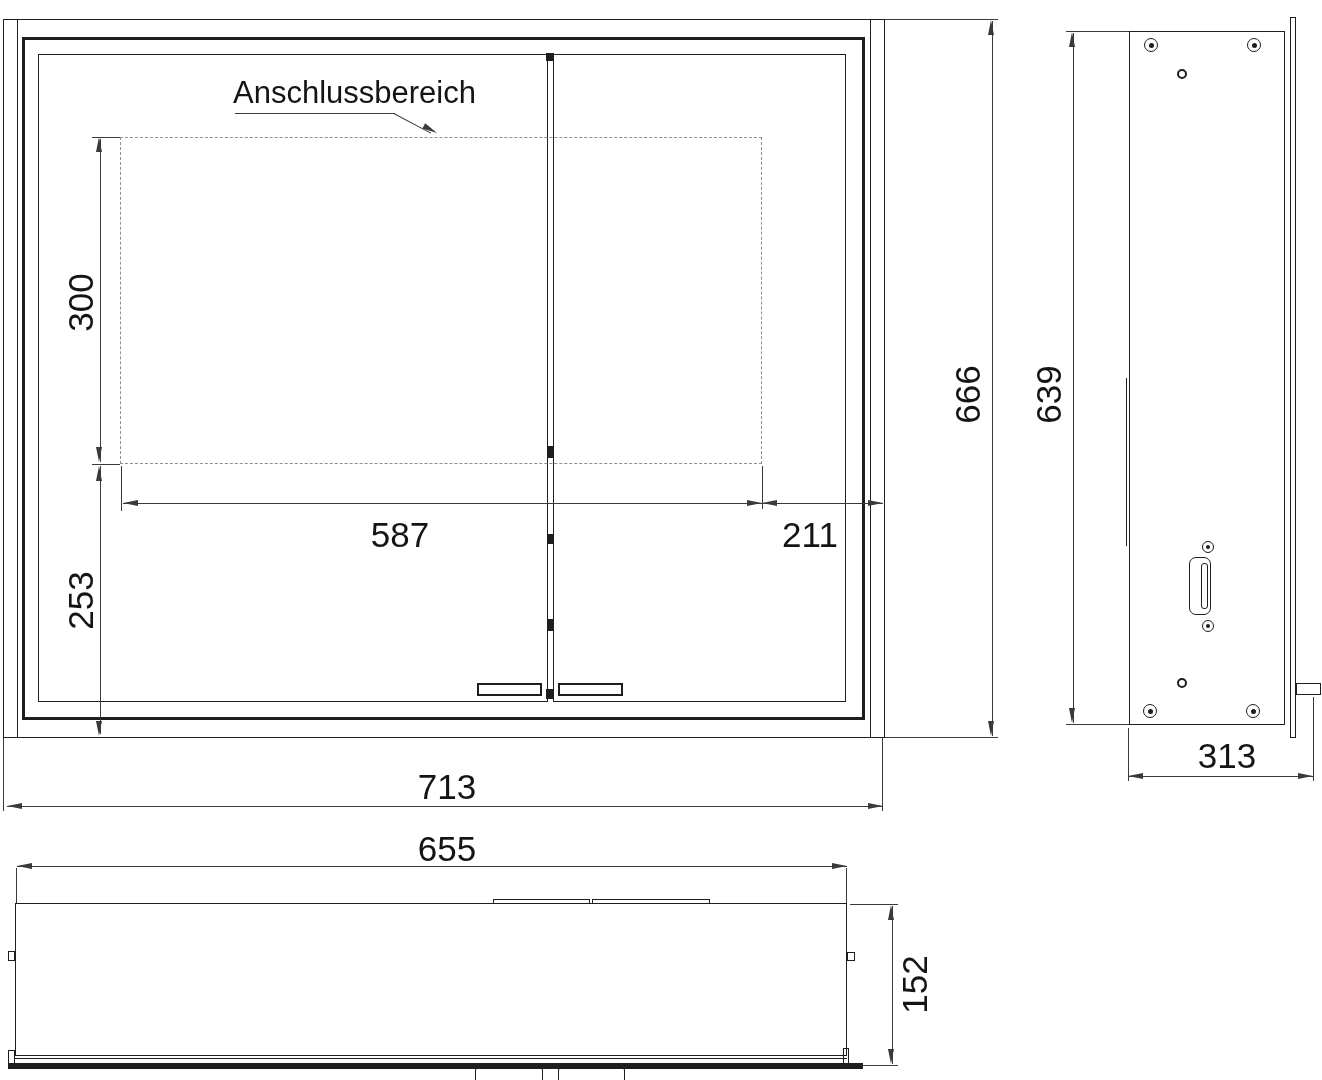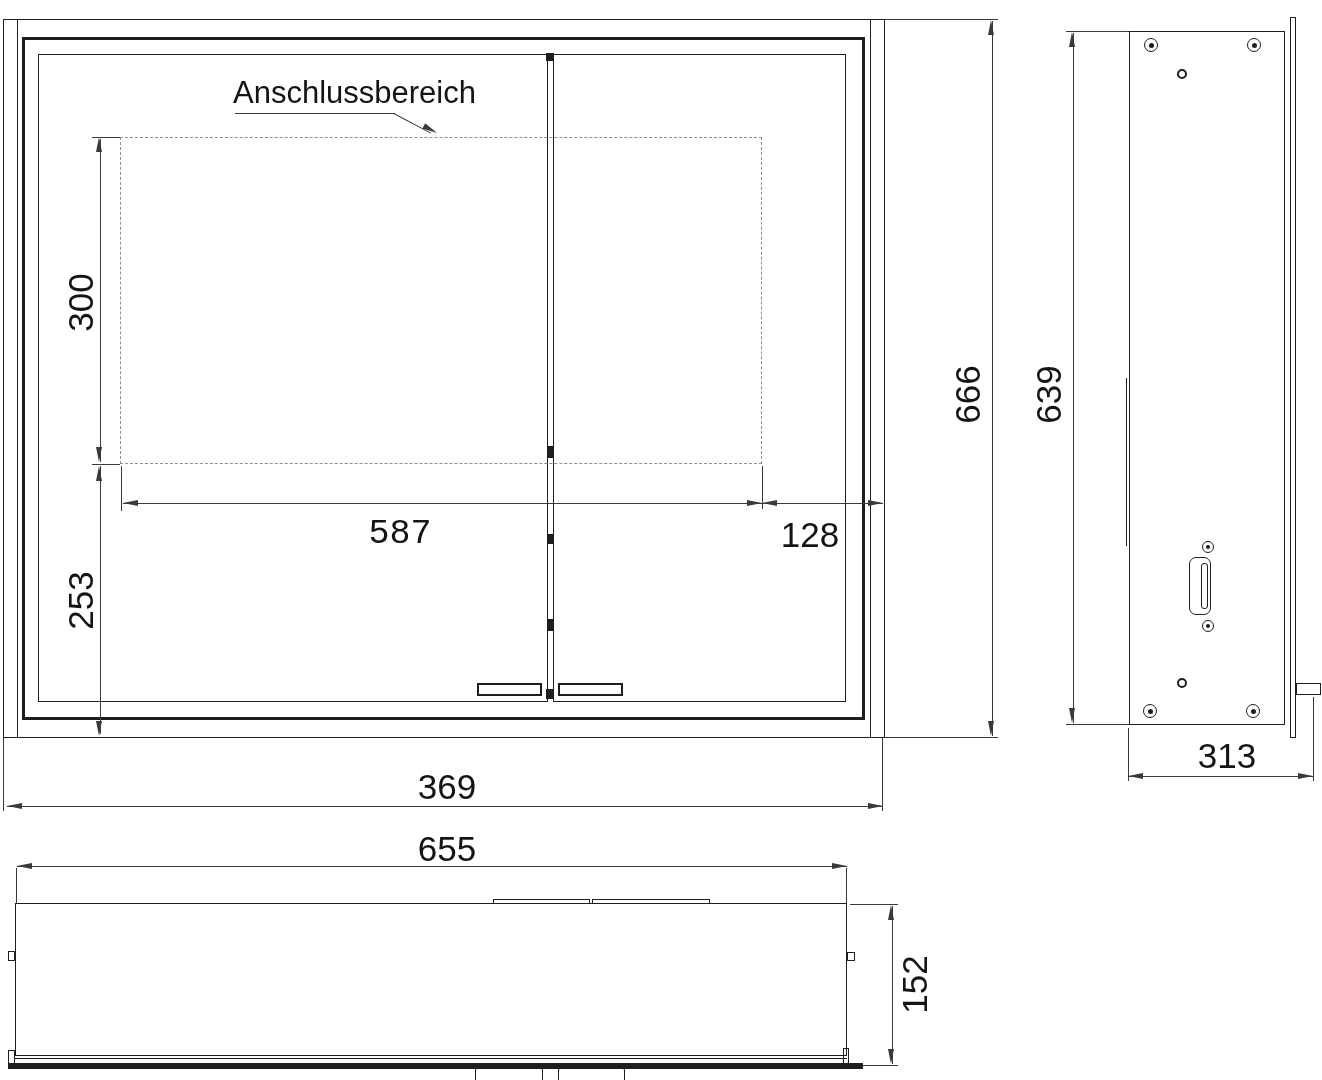--- a/index.html
+++ b/index.html
@@ -71,29 +71,29 @@
     <div class="v arr a-down" style="left:96px;top:705px;"></div>
     <div class="v txt rot" style="left:40px;top:567px;width:80px;">253</div>
 
     <div class="v hl" style="left:123px;top:487px;width:760px;"></div>
     <div class="v arr a-left" style="left:123px;top:484px;"></div>
     <div class="v arr a-right" style="left:747px;top:484px;"></div>
     <div class="v arr a-left" style="left:762px;top:484px;"></div>
     <div class="v arr a-right" style="left:868px;top:484px;"></div>
     <div class="v vl" style="left:121px;top:450px;height:45px;"></div>
     <div class="v vl" style="left:762px;top:450px;height:43px;"></div>
-    <div class="v txt" style="left:340px;top:501px;width:120px;font-family:Liberation Mono, monospace;">587</div>
-    <div class="v txt" style="left:750px;top:501px;width:120px;">128</div>
+    <div class="v txt" style="left:340px;top:501px;width:120px;">587</div>
+    <div class="v txt" style="left:750px;top:501px;width:120px;">211</div>
 
     <div class="v hl" style="left:7px;top:790px;width:876px;"></div>
     <div class="v arr a-left" style="left:7px;top:787px;"></div>
     <div class="v arr a-right" style="left:868px;top:787px;"></div>
     <div class="v vl" style="left:3px;top:722px;height:73px;"></div>
     <div class="v vl" style="left:882px;top:722px;height:73px;"></div>
-    <div class="v txt" style="left:387px;top:753px;width:120px;">369</div>
+    <div class="v txt" style="left:387px;top:753px;width:120px;">713</div>
 
     <div class="v vl" style="left:992px;top:5px;height:715px;"></div>
     <div class="v arr a-up" style="left:988px;top:4px;"></div>
     <div class="v arr a-down" style="left:988px;top:705px;"></div>
     <div class="v hl" style="left:885px;top:3px;width:113px;"></div>
     <div class="v hl" style="left:885px;top:721px;width:113px;"></div>
     <div class="v txt rot" style="left:922px;top:361px;width:90px;">666</div>
   </div>
 
   <div class="grp">

